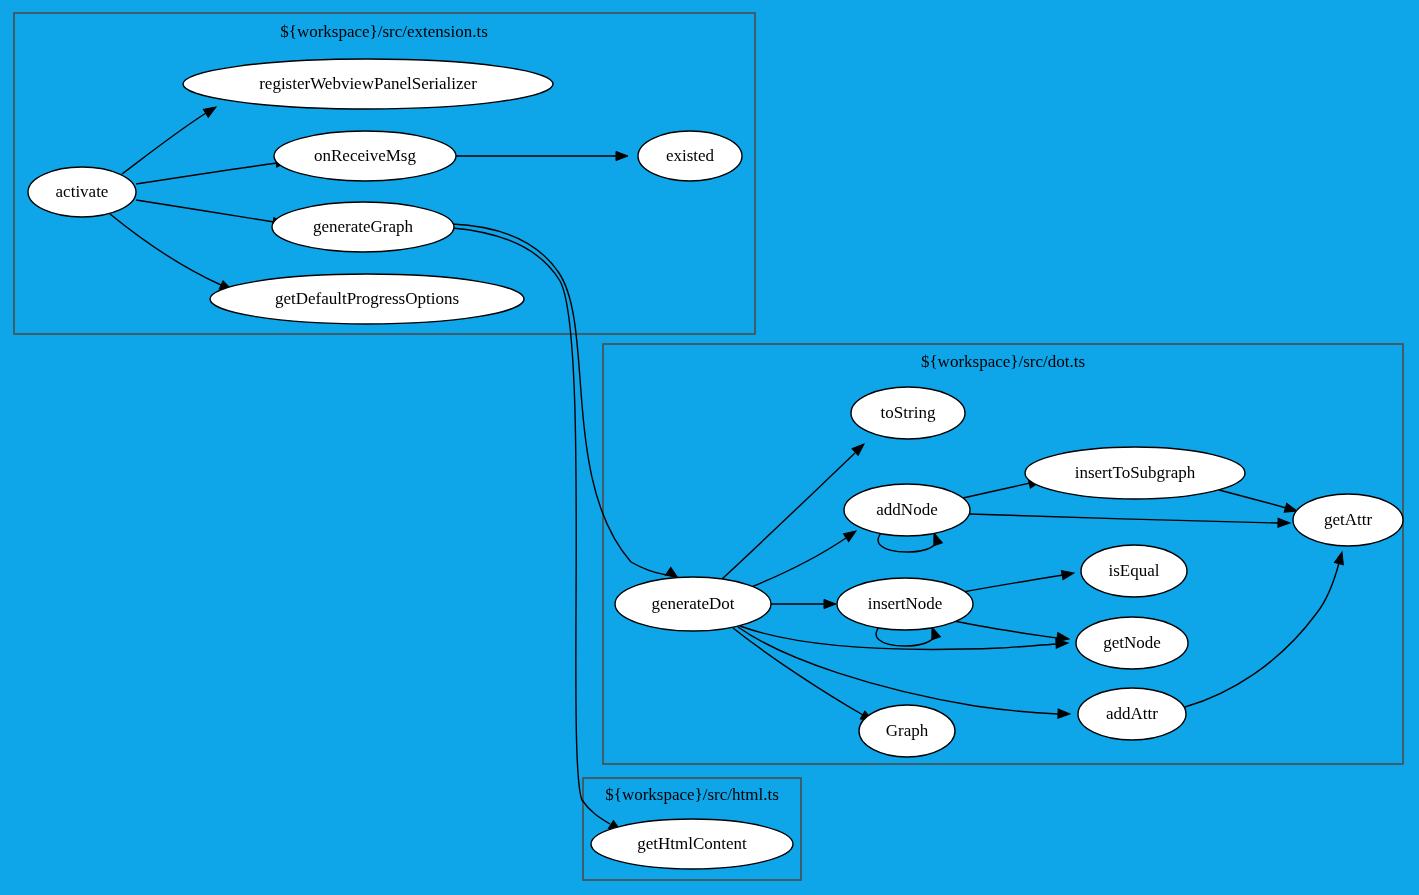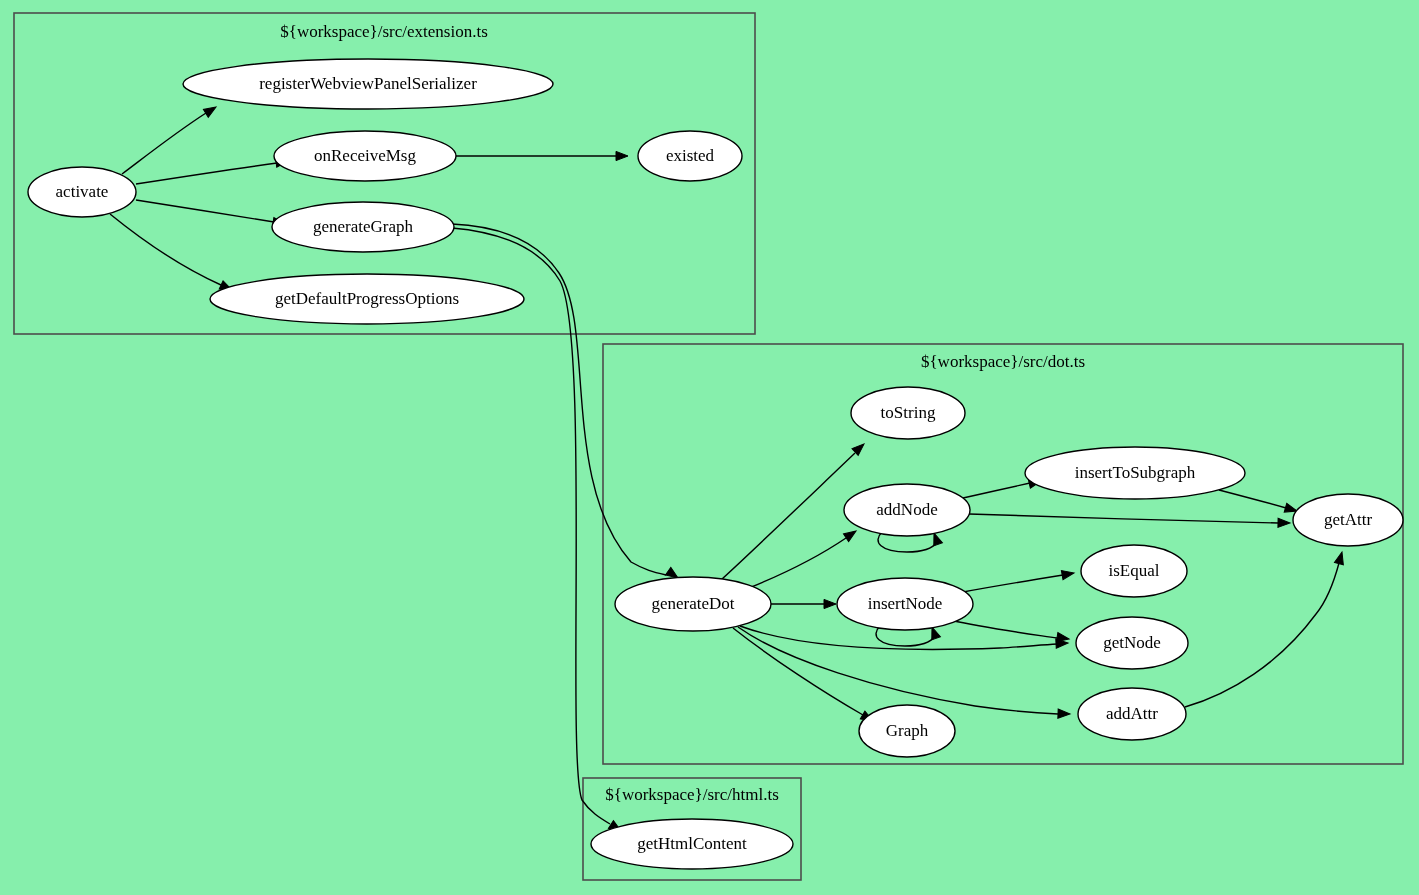--- a/index.html
+++ b/index.html
@@ -4,21 +4,21 @@
 <style>
   html, body {
     margin: 0;
     padding: 0;
     background: #ffffff;
   }
   #canvas {
     position: relative;
     width: 1419px;
     height: 895px;
-    background: #86efac;
+    background: #0ea5e9;
     overflow: hidden;
     font-family: "Liberation Serif", "DejaVu Serif", serif;
   }
   svg#graph {
     display: block;
     width: 1419px;
     height: 895px;
   }
   .cluster-box {
     fill: none;

